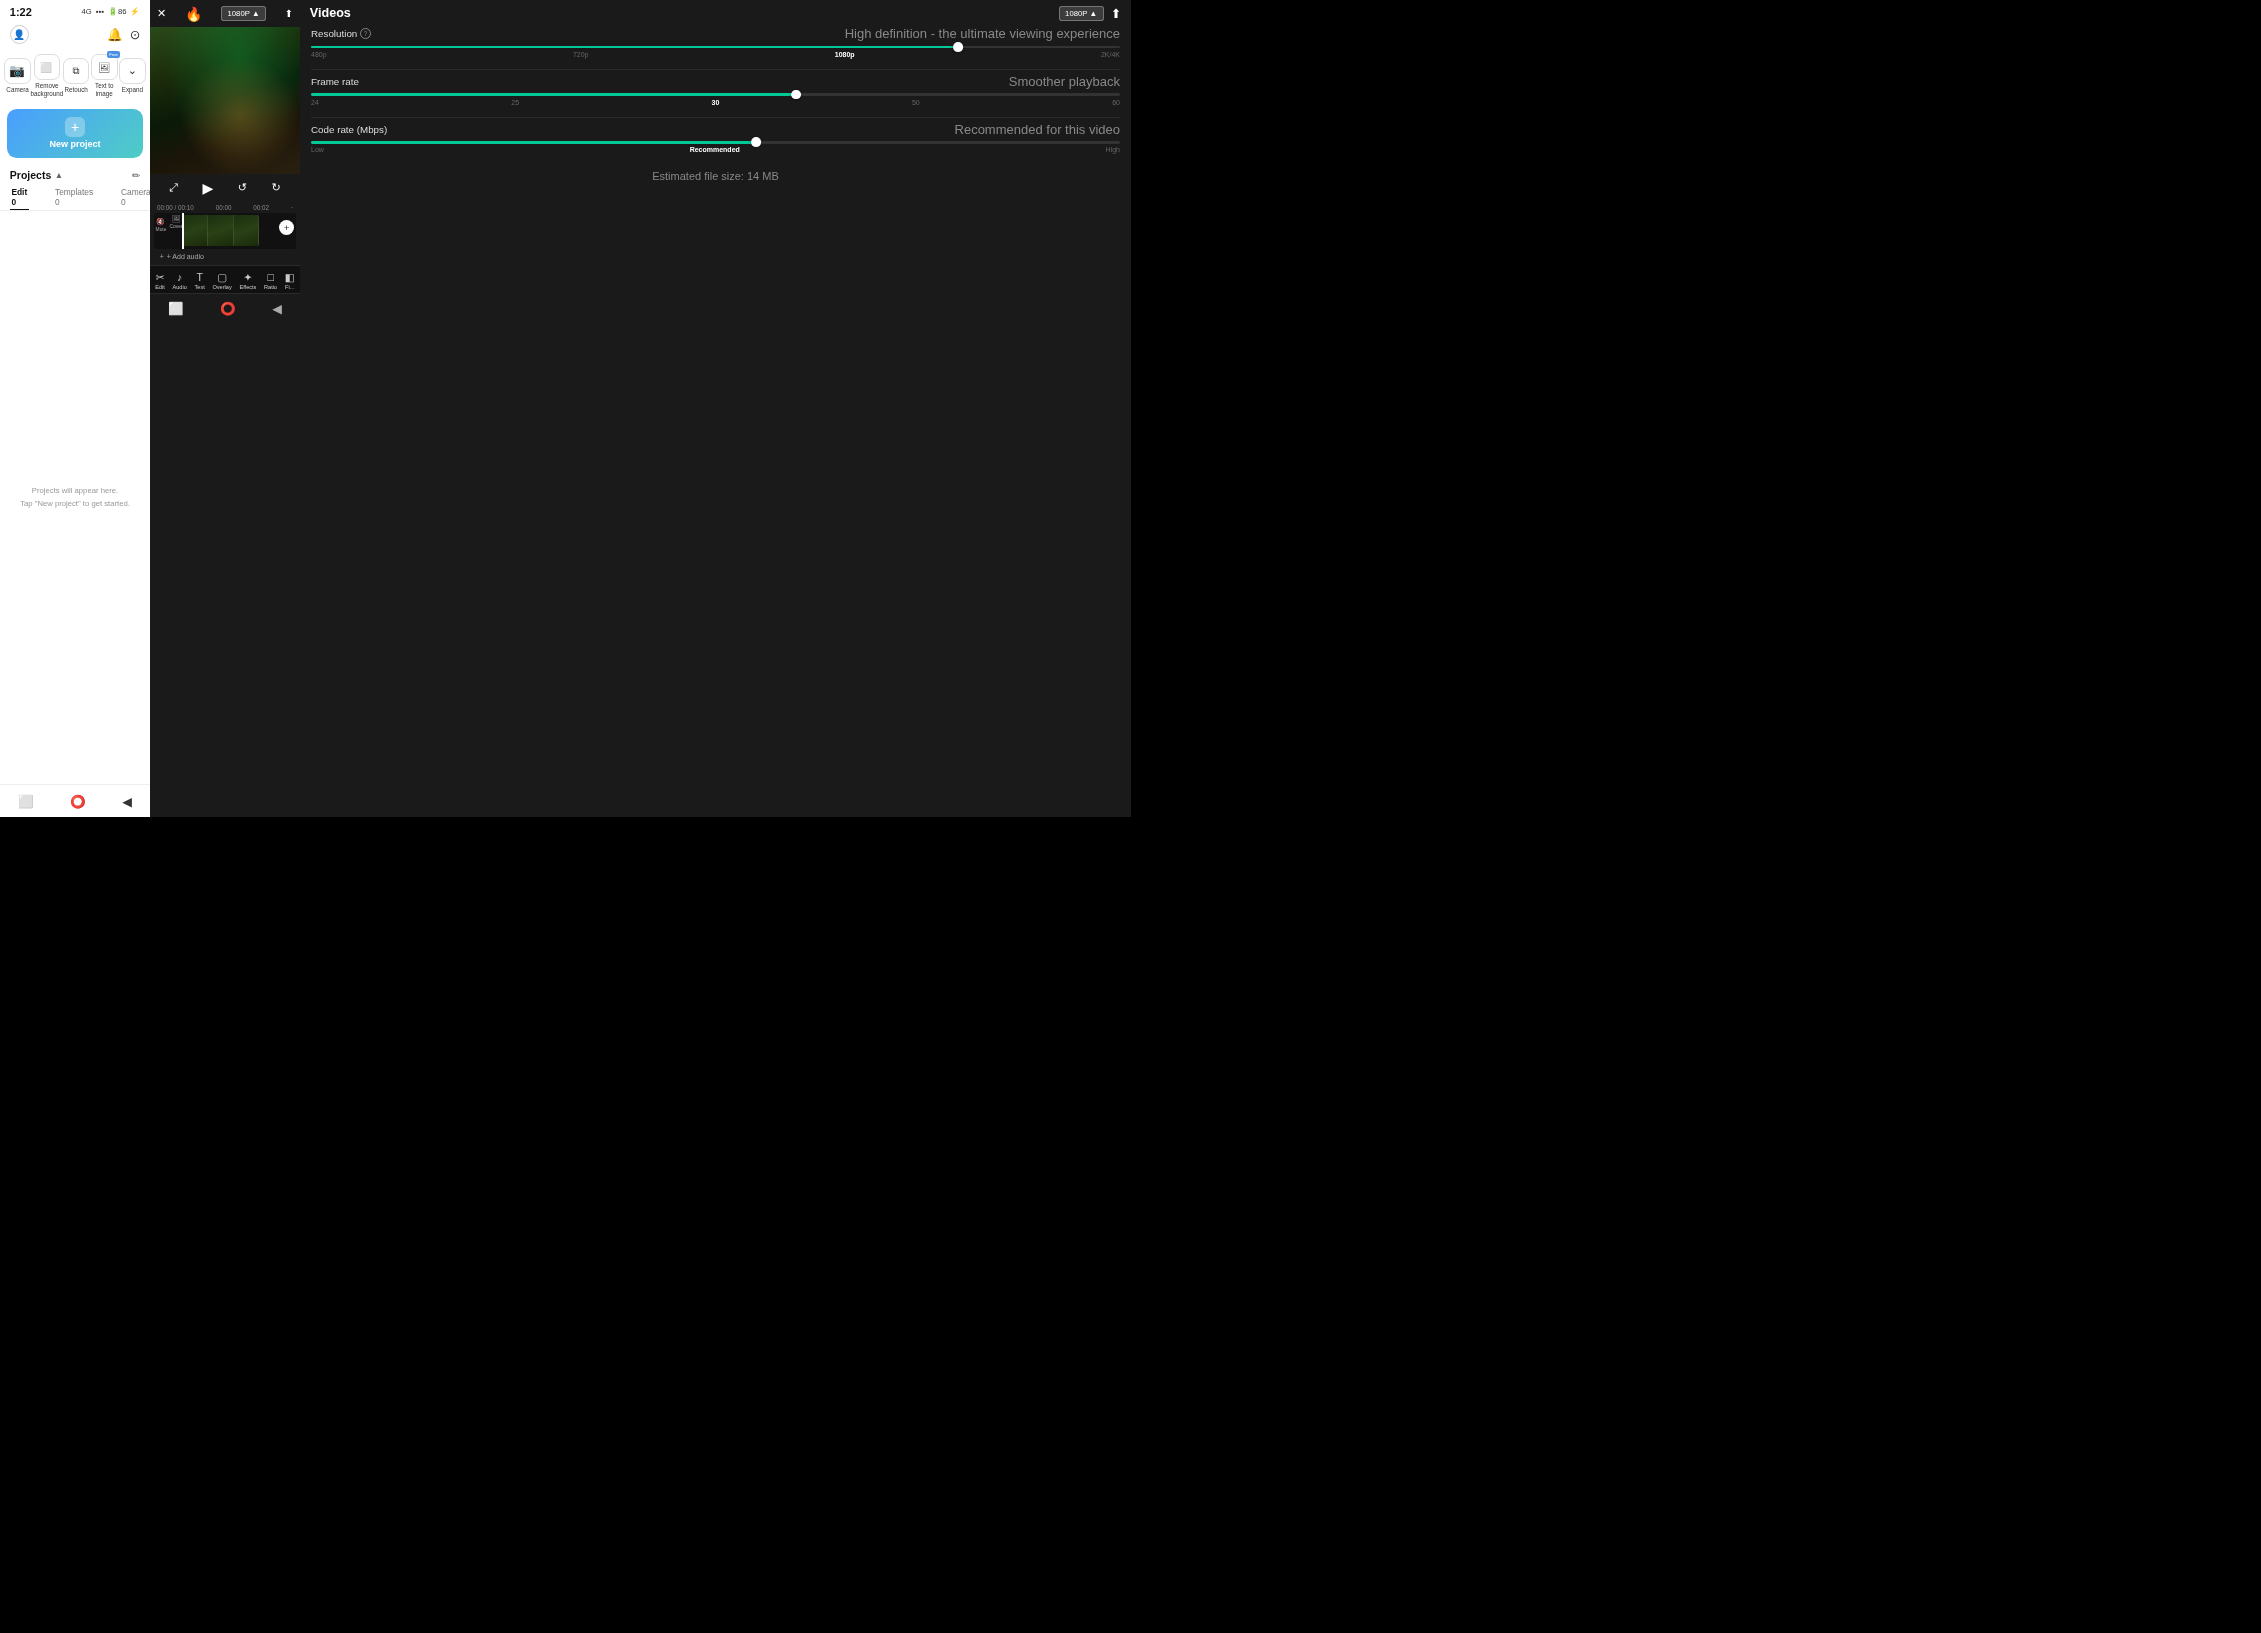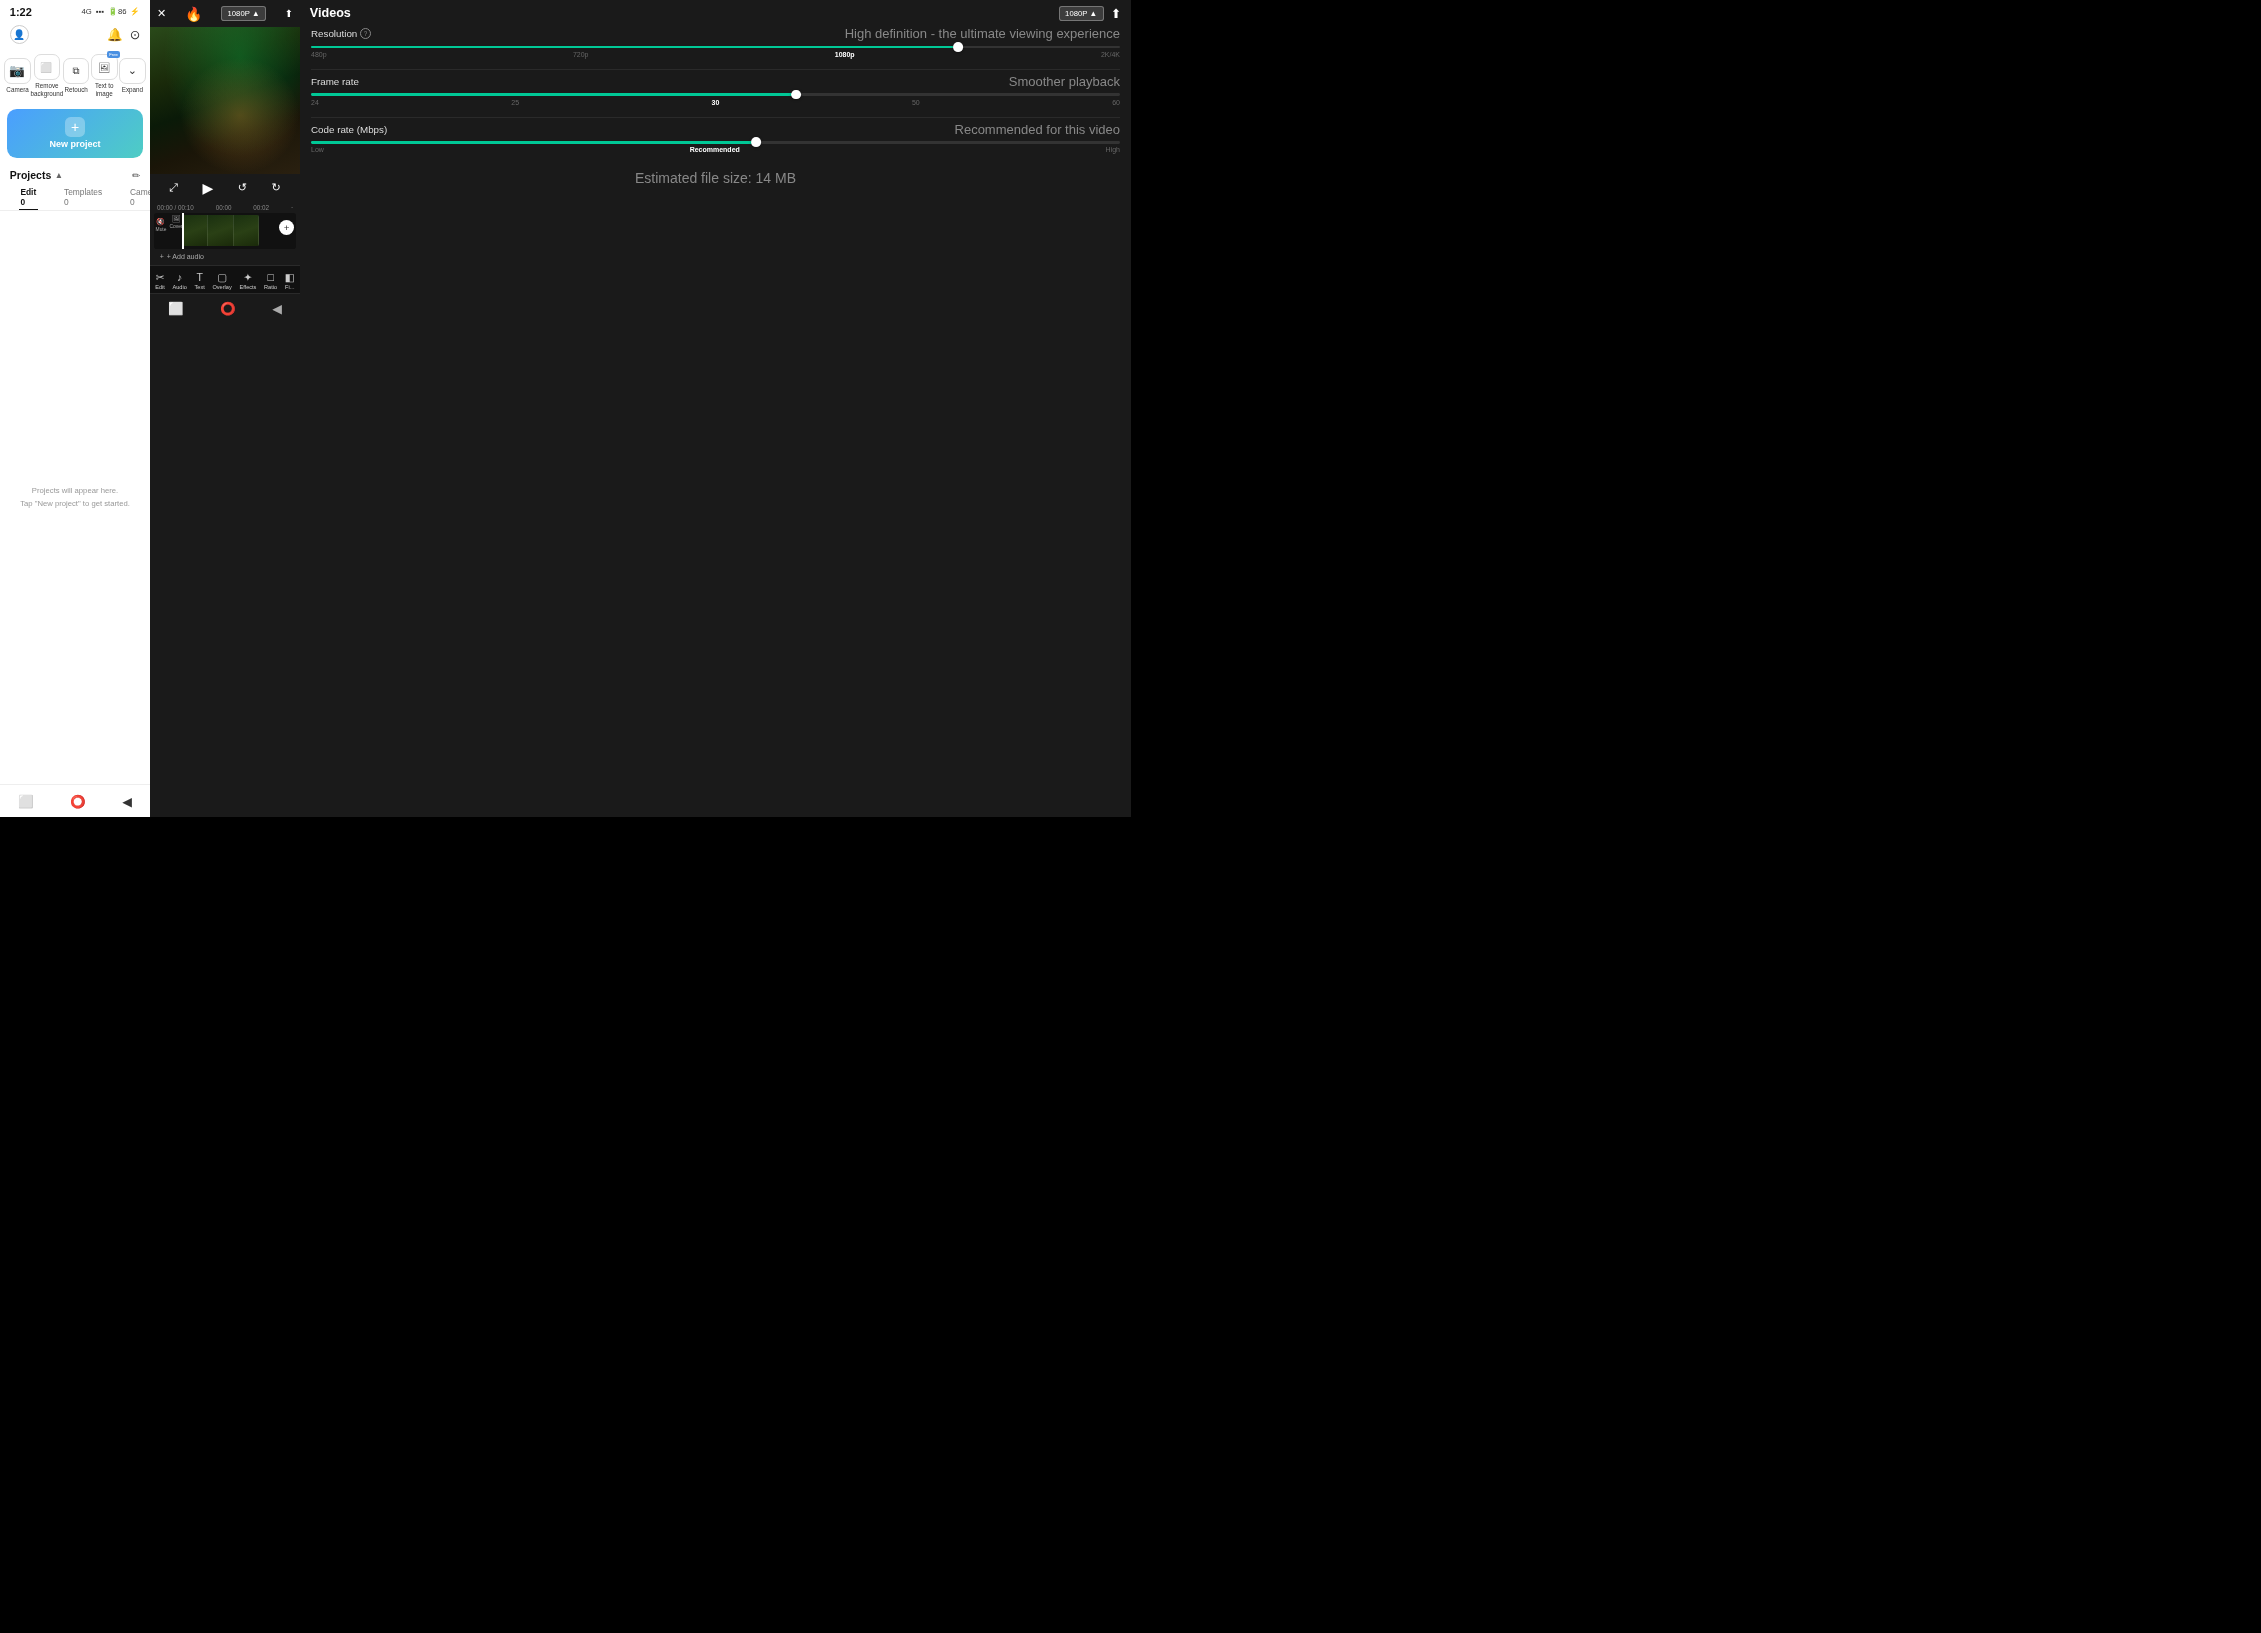--- a/index.html
+++ b/index.html
@@ -132,21 +132,21 @@
     .projects-title {
       font-size: 10.5px;
       font-weight: 700;
       color: #111;
       display: flex; align-items: center; gap: 3.5px;
     }
     .sort-icon { font-size: 8.4px; color: #666; }
     .edit-icon { font-size: 9.8px; color: #555; }
     .project-tabs {
       display: flex;
-      padding: 0 19px;
+      padding: 0 10px;
       border-bottom: 0.7px solid #eee;
       gap: 25px;
     }
     .project-tab {
       font-size: 8.4px;
       color: #777;
       padding: 2.8px 1.4px;
       cursor: pointer;
       border-bottom: 1.4px solid transparent;
     }
@@ -428,21 +428,21 @@
     .slider-labels {
       display: flex;
       justify-content: space-between;
       margin-top: 2.8px;
     }
     .slider-label { font-size: 7px; color: #666; }
     .slider-label.active { color: #fff; font-weight: 600; }
     .estimated-size {
       text-align: center;
       color: #888;
-      font-size: 14px;
+      font-size: 11px;
       padding: 5.6px 0;
     }
     .divider { height: 0.7px; background: #2a2a2a; margin: 4.2px 0; }
 
     
     .right-timeline {
       background: #111;
       padding: 2.8px 4.2px 1.4px;
     }
     .right-bottom-toolbar {

